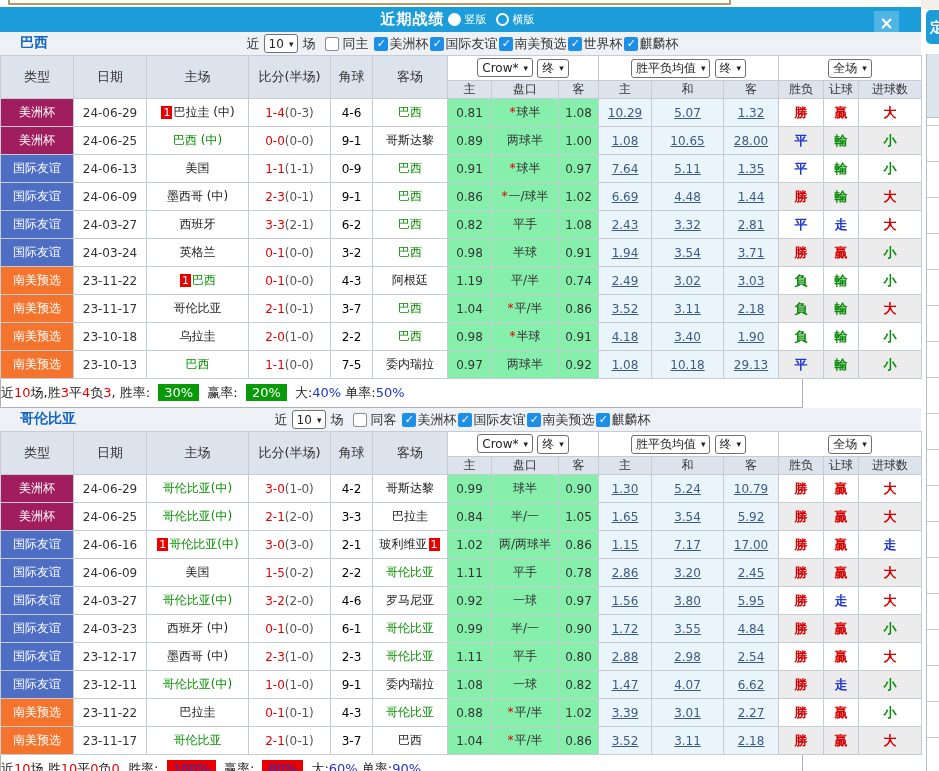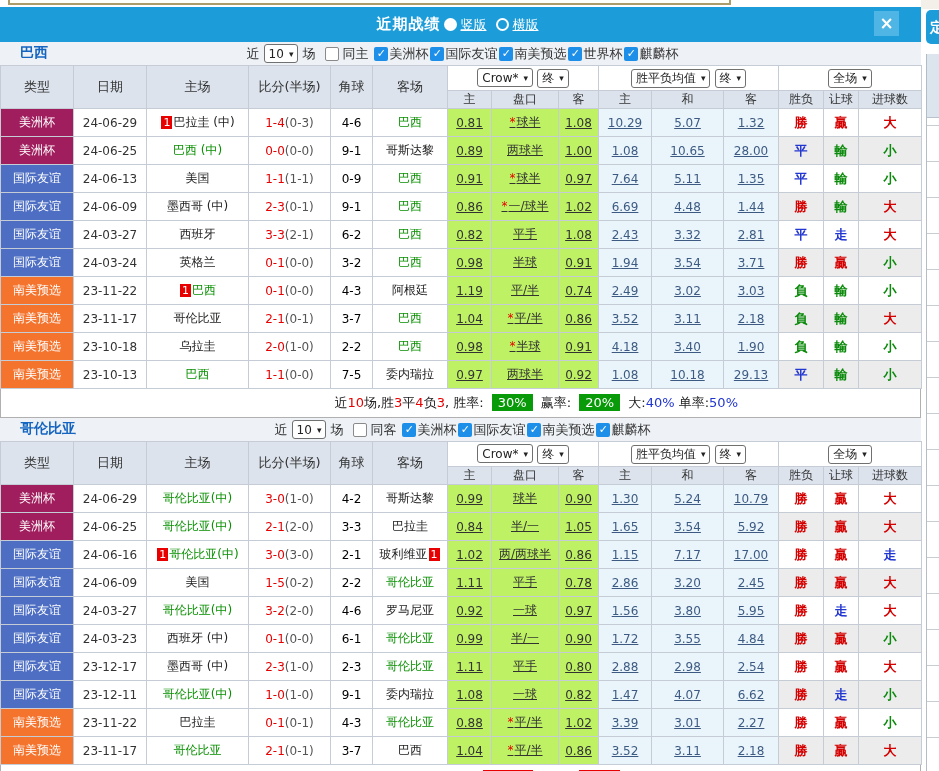--- a/index.html
+++ b/index.html
@@ -3,25 +3,25 @@
 <meta charset="utf-8">
 <style>
   *{margin:0;padding:0;box-sizing:border-box;}
   html,body{background:#fff;}
   body{font-family:"DejaVu Sans","Liberation Sans",sans-serif;}
   .stage{position:relative;width:939px;height:771px;overflow:hidden;background:#fff;}
   .topstrip{position:absolute;left:8px;top:-3px;width:723px;height:8px;background:#fffef9;border:2px solid #ab9c6a;border-top:none;}
   .topright-bg{position:absolute;left:921px;top:0;width:18px;height:9px;background:#f2f0e8;}
   .main{position:absolute;left:0;top:7px;width:921px;}
   
-  .titlebar{height:35px;background:#1c9dd9;position:relative;display:flex;align-items:center;justify-content:center;color:#fff;}
+  .titlebar{height:25px;background:#1c9dd9;position:relative;display:flex;align-items:center;justify-content:center;color:#fff;}
   .title{font-weight:bold;font-size:15px;letter-spacing:1px;}
   .rad{width:13px;height:13px;border-radius:50%;background:#fff;display:inline-block;margin:0 4px 0 3px;vertical-align:-2px;}
   .rad.hollow{background:rgba(0,0,0,0);border:2px solid #fff;}
-  .radlab{font-size:13px;margin-right:6px;text-decoration:underline;}
+  .radlab{font-size:11px;margin-right:6px;}
   .close{position:absolute;right:22px;top:4px;width:25px;height:25px;background:#4fb5e5;color:#fff;font-size:17px;font-weight:bold;text-align:center;line-height:24px;cursor:pointer;}
   
   .filterrow{height:23px;background:#eef2f6;position:relative;display:flex;align-items:center;justify-content:center;font-size:13px;color:#333;}
   .teamname{position:absolute;left:20px;top:2px;color:#1464c0;font-weight:bold;font-size:14px;}
   .filters{display:flex;align-items:center;}
   .word{margin:0 4px;}
   .sel{display:inline-flex;align-items:center;background:#fff;border:1px solid #707070;border-radius:3px;height:19px;padding:0 4px;font-size:12px;color:#222;cursor:pointer;}
   .sel .car{font-size:9px;margin-left:5px;color:#222;}
   .cbe{width:14px;height:14px;background:#fff;border:1px solid #8a8a8a;border-radius:2px;display:inline-block;margin:0 3px 0 6px;cursor:pointer;}
   .cbx{width:14px;height:14px;background:#1d8fe8;border-radius:2px;color:#fff;font-size:11px;line-height:14px;text-align:center;display:inline-block;margin-right:1px;cursor:pointer;}
@@ -37,27 +37,27 @@
   tr.h2{height:18px;}
   tr.h2 th{font-size:12px;}
   tbody tr{height:28px;}
   td.comp{color:#fff;font-size:12px;}
   td.date{color:#333;margin-top:42px;}
   .tm{color:#222;}
   .tm.g{color:#089000;}
   .badge{background:#e80000;color:#fff;font-size:11px;line-height:13px;padding:0 2px;display:inline-block;margin:0 1px;}
   td.score .ft{color:#e60000;}
   td.score .ht{color:#555;}
-  td.p{background:#bef264;color:#333;text-decoration:underline;}
+  td.p{background:#86efac;color:#333;}
   td.b{background:#eaf5fb;color:#3d5b82;text-decoration:underline;}
   td.hcap .star{color:#e60000;margin-right:1px;}
   td.res{background:#fff;font-weight:bold;font-size:13px;}
   td.res.alt{background:#ececec;}
   
-  .summary{width:921px;height:29px;line-height:28px;background:#fff;border:1px solid #b0b0b0;border-top:none;text-align:right;padding-right:182px;font-size:13px;color:#222;}
+  .summary{width:803px;height:29px;line-height:28px;background:#fff;border:1px solid #b0b0b0;border-top:none;padding-right:182px;font-size:13px;color:#222;}
   .sred{color:#e60000;}
   .sblue{color:#2135d0;}
   .boxg{background:#089a08;color:#fff;padding:1px 6px;margin:0 4px;}
   .boxr{background:#e80000;color:#2135d0;padding:1px 6px;margin:0 4px;}
   
   .fragbtn{position:absolute;left:926px;top:10px;width:13px;height:34px;background:#1c9dd9;border-radius:5px 0 0 5px;color:#fff;font-size:14px;font-weight:bold;line-height:34px;padding-left:4px;overflow:hidden;cursor:pointer;}
   .fragcol{position:absolute;left:926px;top:54px;width:13px;height:717px;border-left:1px solid #b4bcc6;background:repeating-linear-gradient(to bottom,#ffffff 0 35px,#c8cdd4 35px 36px);}
   .fragtop{height:64px;background:#dce4ee;border-bottom:1px solid #b9c2cc;}
 </style>
 </head>

